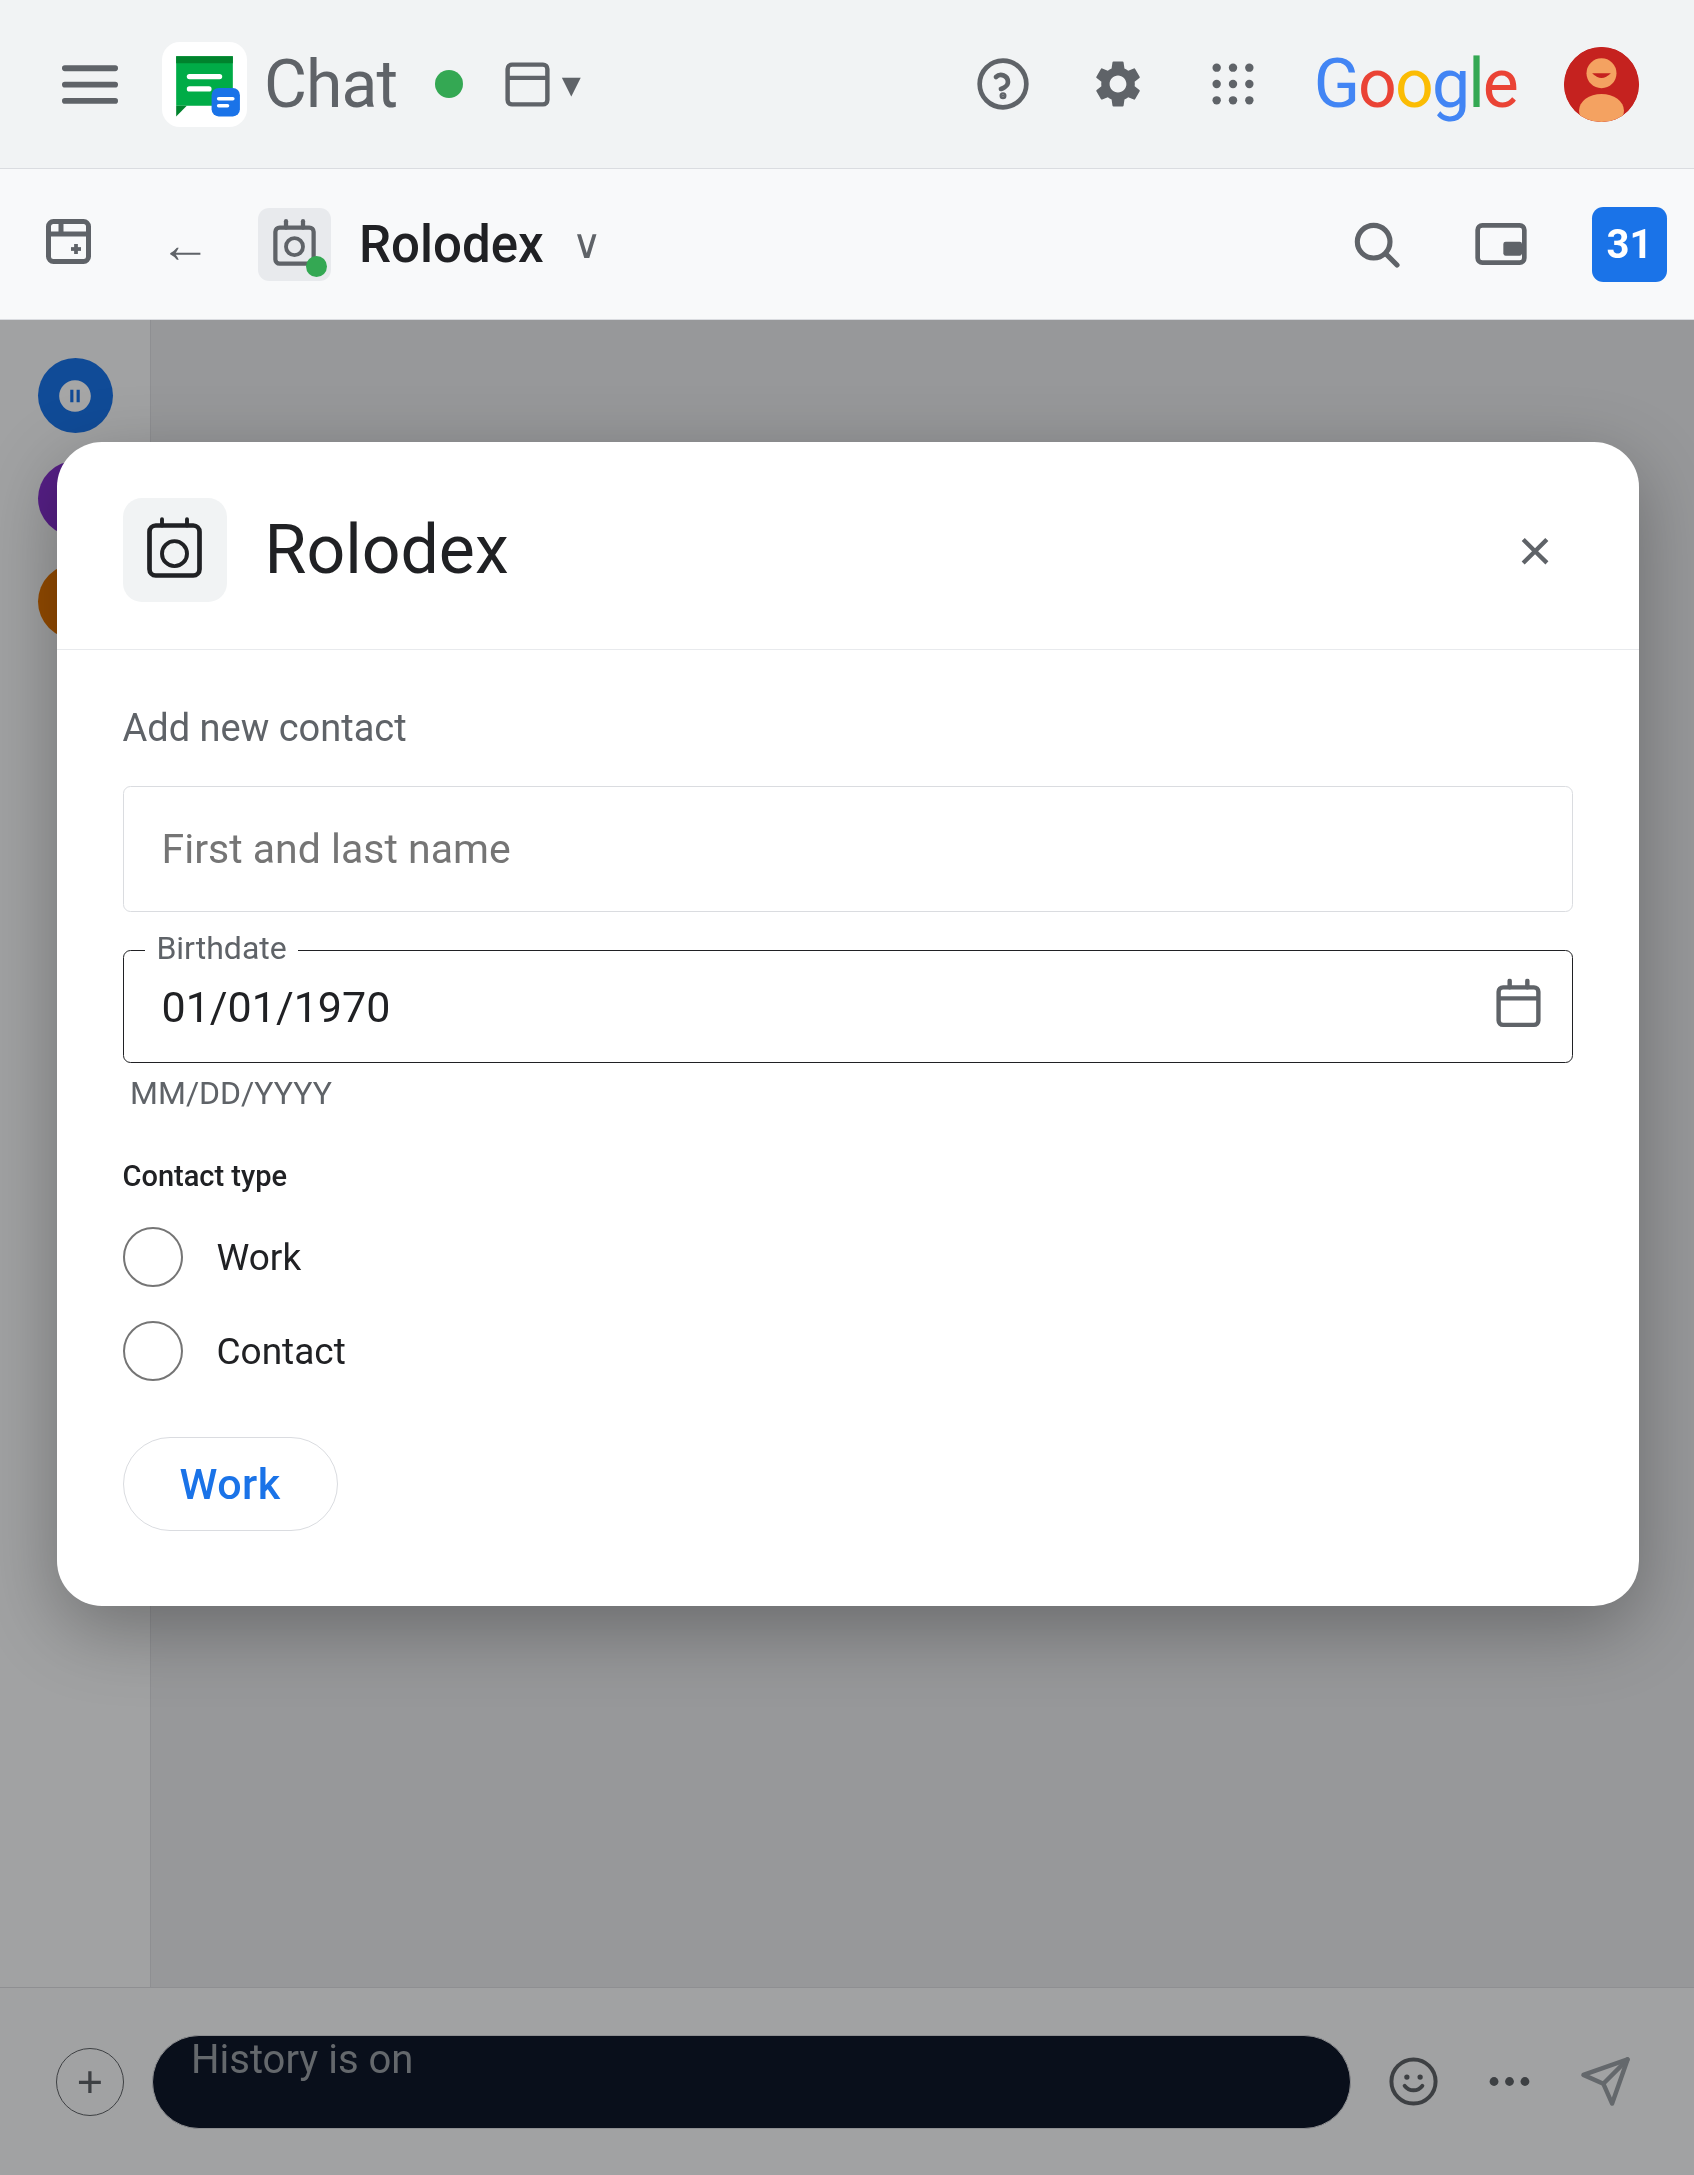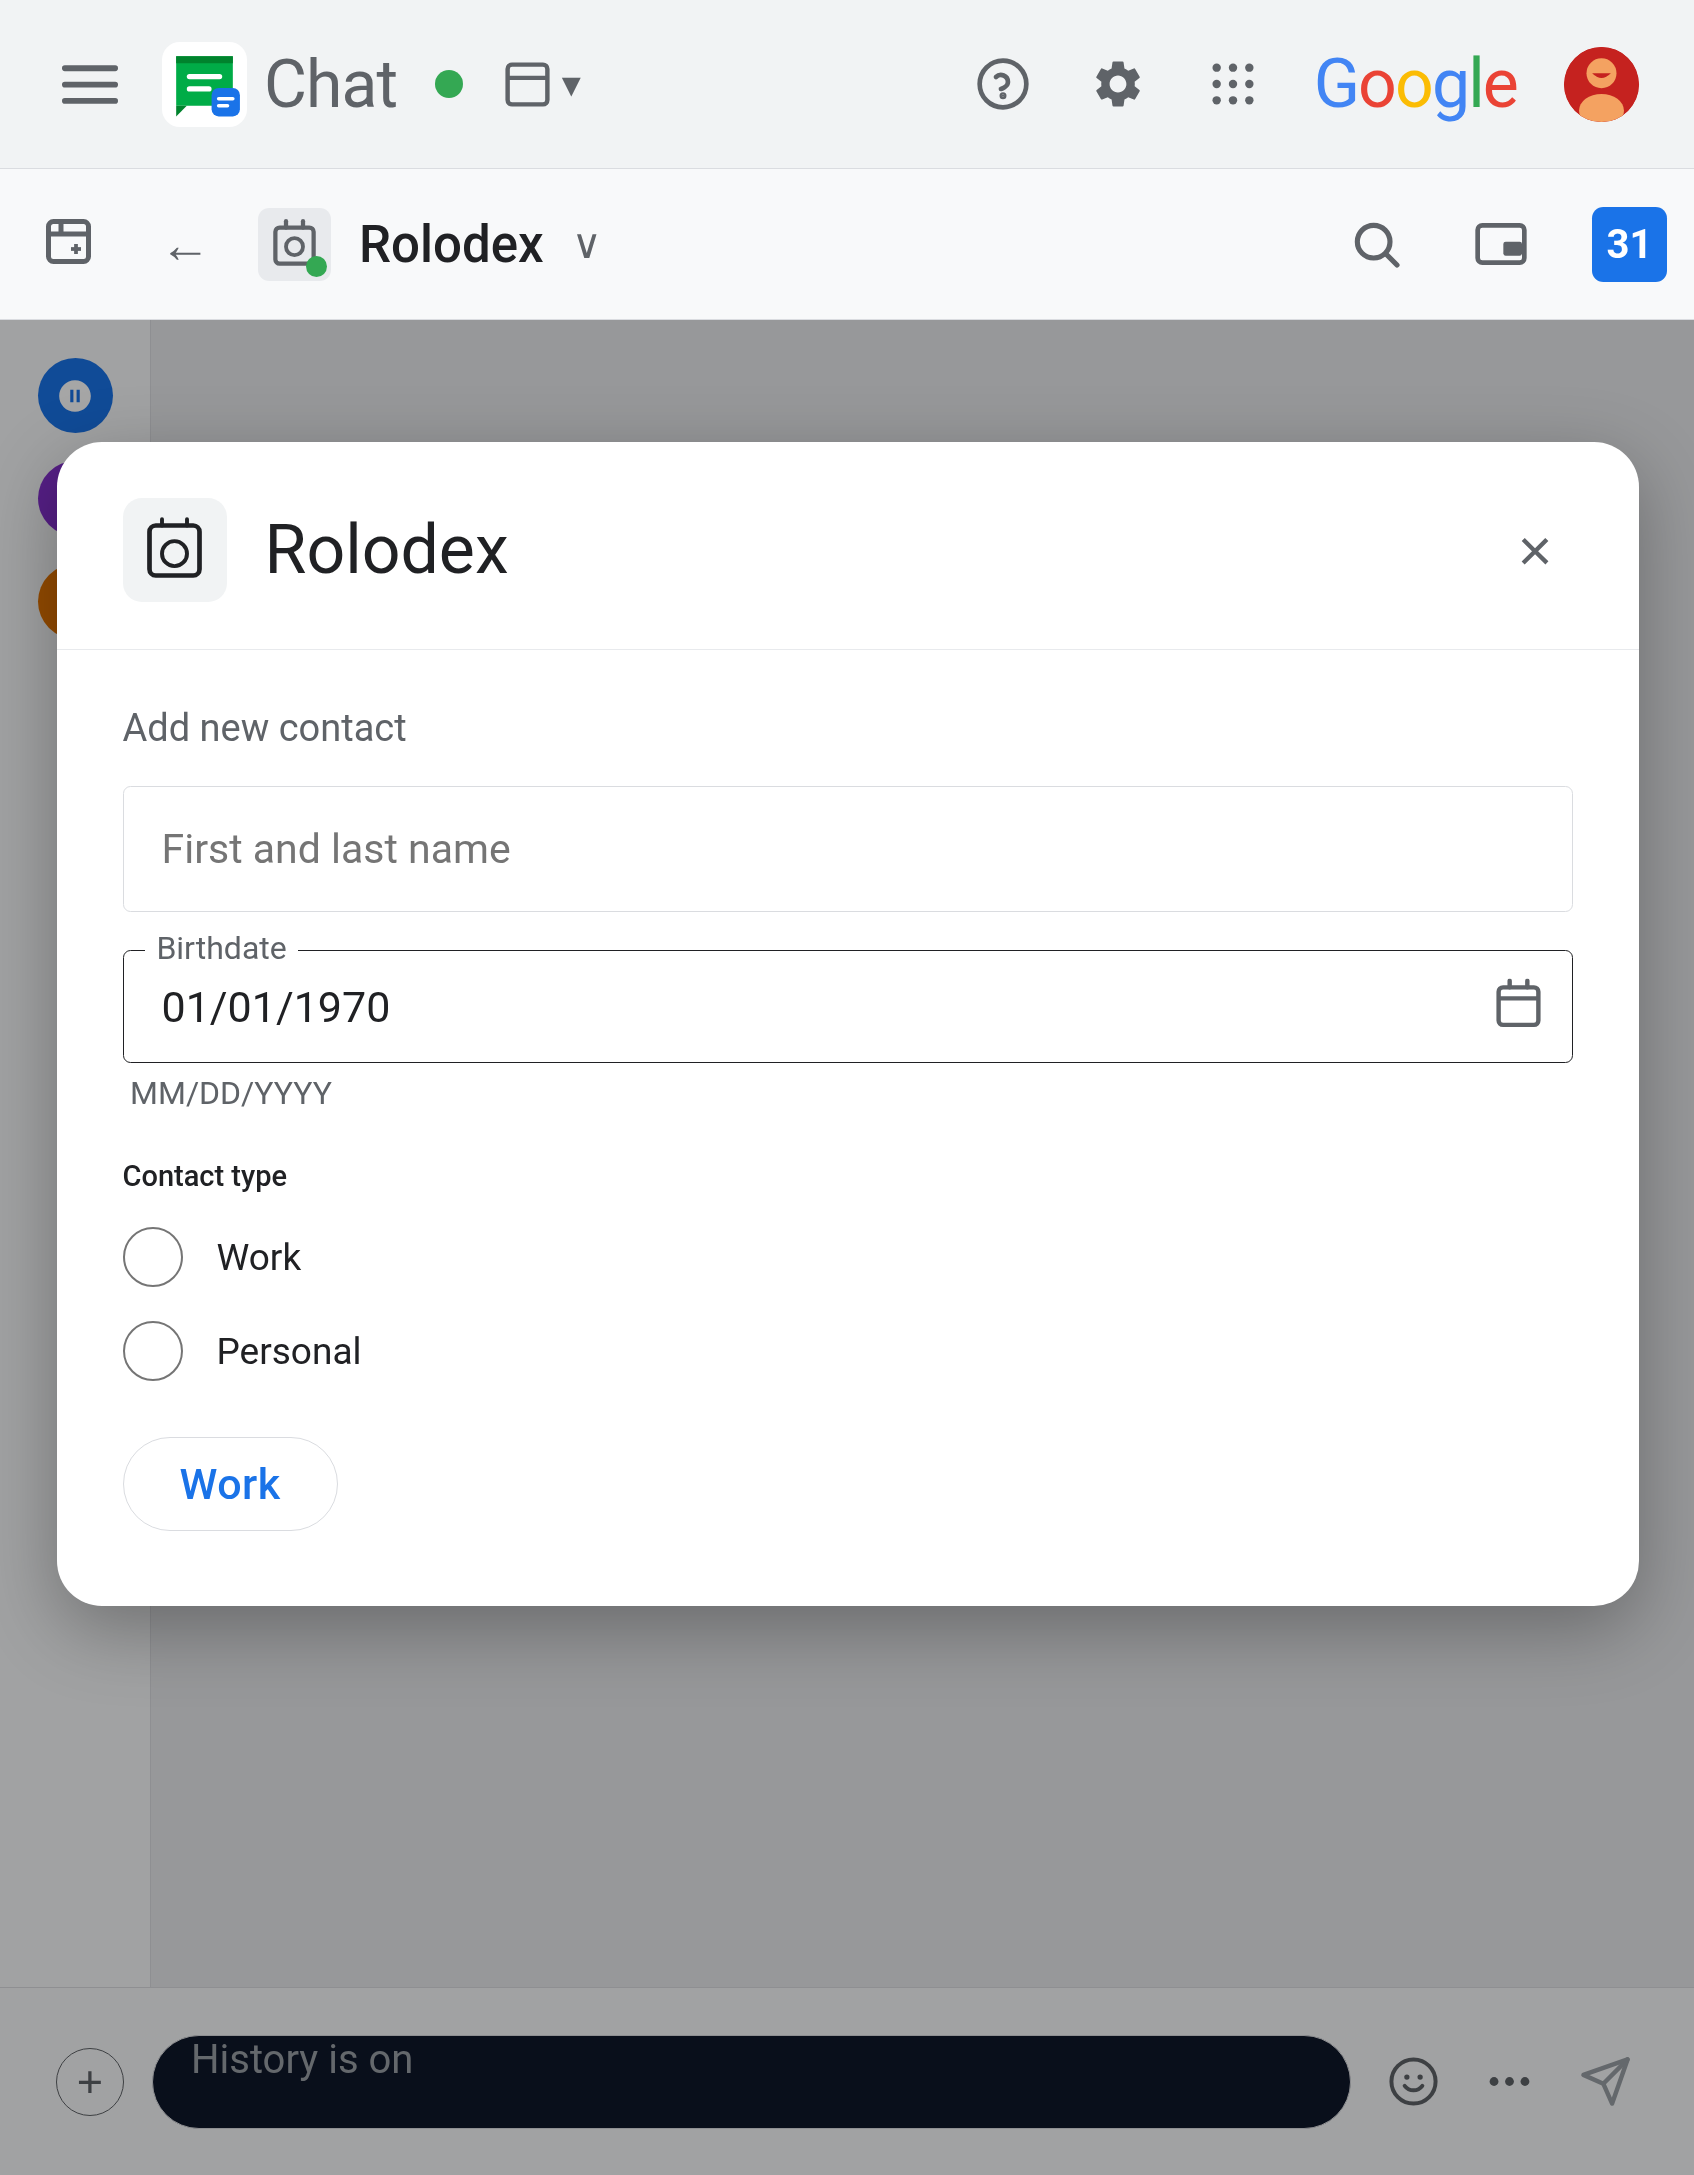--- a/index.html
+++ b/index.html
@@ -709,21 +709,21 @@
 
         <p class="contact-type-label">Contact type</p>
 
         <div class="radio-group">
           <div class="radio-item">
             <div class="radio-circle"></div>
             <span class="radio-label">Work</span>
           </div>
           <div class="radio-item">
             <div class="radio-circle"></div>
-            <span class="radio-label">Personal</span>
+            <span class="radio-label">Contact</span>
           </div>
         </div>
 
         <button class="next-btn">Work</button>
       </div>
 
     </div>
   </div>
 
 </div>

